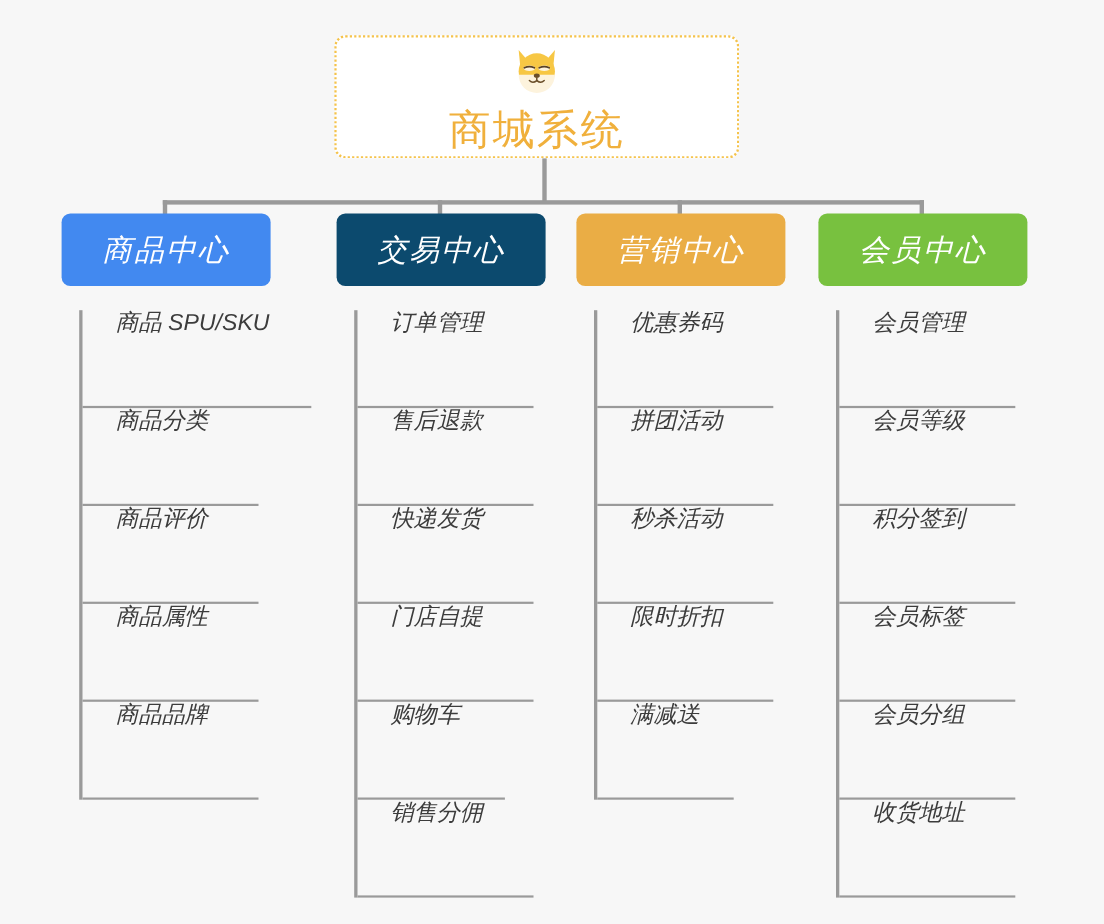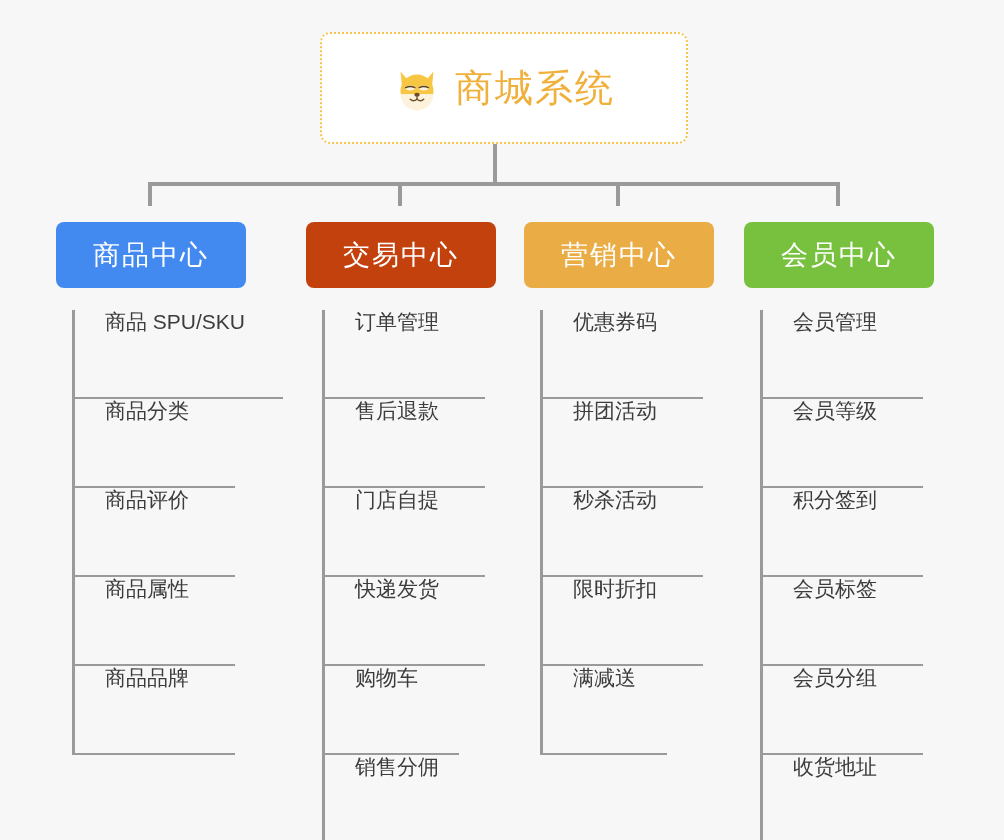--- a/index.html
+++ b/index.html
@@ -15,31 +15,32 @@
   #canvas {
     position: relative;
     width: 1004px;
     height: 840px;
     background: #f7f7f7;
   }
 
   
   .root-box {
     position: absolute;
-    left: 320px;
+    left: 304px;
     top: 32px;
     width: 368px;
     height: 112px;
     background: #ffffff;
     border: 2px dotted #f5c34b;
     border-radius: 10px;
     display: flex;
     align-items: center;
     justify-content: center;
     gap: 14px;
+    flex-direction: column;
   }
   .root-title {
     font-size: 38px;
     color: #f0b03c;
     letter-spacing: 2px;
     line-height: 1;
   }
   .shiba {
     width: 48px;
     height: 48px;
@@ -55,40 +56,41 @@
   .conn-h-bus  { left: 148px; top: 182px; width: 692px; height: 4px; }
   .conn-drop   { top: 182px; width: 4px; height: 24px; }
   .drop-1 { left: 148px; }
   .drop-2 { left: 398px; }
   .drop-3 { left: 616px; }
   .drop-4 { left: 836px; }
 
   
   .column {
     position: absolute;
-    top: 222px;
+    top: 194px;
     width: 190px;
+    font-style: italic;
   }
   .col-1 { left: 56px; }
   .col-2 { left: 306px; }
   .col-3 { left: 524px; }
   .col-4 { left: 744px; }
 
   .cat-box {
     height: 66px;
     border-radius: 8px;
     display: flex;
     align-items: center;
     justify-content: center;
     color: #ffffff;
     font-size: 27px;
     letter-spacing: 2px;
   }
   .cat-blue   { background: #4289f0; }
-  .cat-red    { background: #c2410c; text-align: right; }
+  .cat-red    { background: #0c4a6e; text-align: right; }
   .cat-orange { background: #eaad45; }
   .cat-green  { background: #78c13f; }
 
   
   .sub-list {
     position: relative;
     margin-top: 22px;
     margin-left: 16px;
     padding-left: 0;
     border-left: 3px solid #9a9a9a;
@@ -187,25 +189,25 @@
     <div class="sub-list">
       <div class="sub-item">
         <span class="sub-label">订单管理</span>
         <span class="rule"></span>
       </div>
       <div class="sub-item">
         <span class="sub-label">售后退款</span>
         <span class="rule"></span>
       </div>
       <div class="sub-item">
+        <span class="sub-label">快递发货</span>
+        <span class="rule"></span>
+      </div>
+      <div class="sub-item">
         <span class="sub-label">门店自提</span>
-        <span class="rule"></span>
-      </div>
-      <div class="sub-item">
-        <span class="sub-label">快递发货</span>
         <span class="rule"></span>
       </div>
       <div class="sub-item">
         <span class="sub-label">购物车</span>
         <span class="rule" style="width:134px"></span>
       </div>
       <div class="sub-item">
         <span class="sub-label">销售分佣</span>
         <span class="rule"></span>
       </div>

